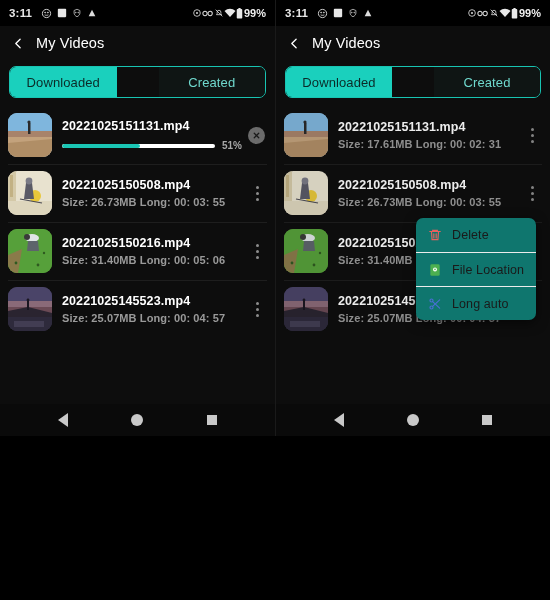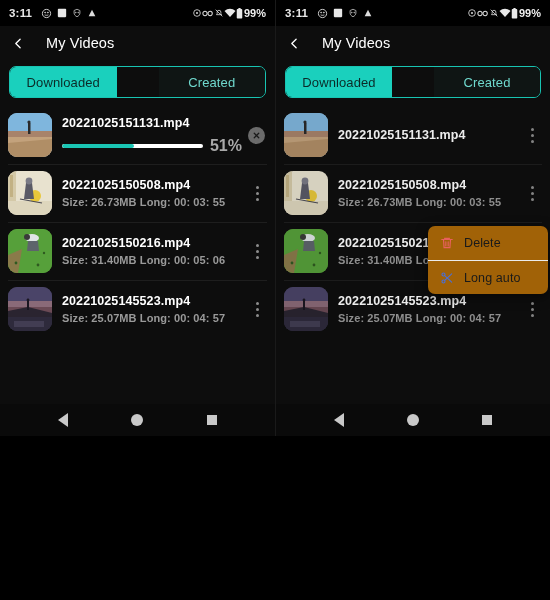--- a/index.html
+++ b/index.html
@@ -27,21 +27,21 @@
   .sb-left-icons { display:flex; align-items:center; gap:5px; margin-left:9px; }
   .sb-spacer { flex:1; }
   .sb-right-icons { display:flex; align-items:center; gap:0; }
   .sb-ico { display:inline-block; color:#dcdcdc; line-height:1; }
   .sb-ico svg { display:block; }
   .sb-batt-text { font-size:11px; font-weight:bold; color:#f0f0f0; margin-left:1px; }
 
   
   .appbar {
     height:34px; display:flex; align-items:center;
-    padding:0 10px; background:#0d0d0d;gap:10px;
+    padding:0 10px; background:#0d0d0d;
   }
   .back-chevron {
     width:16px; height:16px; display:flex;
     align-items:center; justify-content:center;
     color:#fff; cursor:pointer;
   }
   .appbar-title {
     font-size:14.5px; color:#fff; margin-left:10px;
     font-weight:500; letter-spacing:.1px;
   }
@@ -82,42 +82,42 @@
   }
   .row-meta { font-size:11px; color:#9a9a9a; margin-top:4px; letter-spacing:.1px; }
 
   
   .prog-line { display:flex; align-items:center; margin-top:7px; gap:7px; }
   .prog-track {
     flex:1; height:4px; border-radius:2px; background:#ffffff;
     overflow:hidden; position:relative;
   }
   .prog-fill { height:100%; background:#1ac6b4; border-radius:2px; }
-  .prog-pct { font-size:16px; color:#a8a8a8; flex:0 0 auto; }
+  .prog-pct { font-size:10px; color:#a8a8a8; flex:0 0 auto; }
   .cancel-btn {
     width:17px; height:17px; border-radius:50%;
     background:#6b6b6b; display:flex; align-items:center;
     justify-content:center; flex:0 0 17px; cursor:pointer;
     margin-left:6px; margin-right:2px;
   }
   .cancel-btn svg { display:block; }
 
   .kebab {
     width:20px; flex:0 0 20px; display:flex; flex-direction:column;
     align-items:center; justify-content:center; gap:3px;
     cursor:pointer; padding:4px 0;
   }
   .kebab i { width:3px; height:3px; border-radius:50%; background:#8c8c8c; display:block; }
 
   
   .ctx-menu {
-    position:absolute; top:112px; left:152px; width:120px;
-    background:#a16207; border-radius:7px;
+    position:absolute; top:112px; left:140px; width:120px;
+    background:#0f766e; border-radius:7px;
     box-shadow:0 3px 12px rgba(0,0,0,.55);
-    overflow:hidden; z-index:20;margin-top:8px;
+    overflow:hidden; z-index:20;
   }
   .ctx-item {
     display:flex; align-items:center; gap:9px;
     padding:0 11px; height:34px; cursor:pointer;
   }
   .ctx-item + .ctx-item { border-top:1px solid #ececec; }
   .ctx-ico { width:16px; height:16px; flex:0 0 16px; display:flex; align-items:center; justify-content:center; }
   .ctx-ico svg { display:block; }
   .ctx-label { font-size:12.5px; color:#1a1a1a; letter-spacing:.1px; }
 
@@ -434,20 +434,21 @@
               <rect y="0" width="44" height="20" fill="#7fb6dd"></rect>
               <rect y="18" width="44" height="8" fill="#a8836a"></rect>
               <rect y="24" width="44" height="20" fill="#c3a27c"></rect>
               <path d="M0 30 L44 26 L44 44 L0 44 Z" fill="#b08e66"></path>
               <rect x="20" y="10" width="2.5" height="11" fill="#2a2a2a"></rect>
               <circle cx="21" cy="9" r="1.6" fill="#2a2a2a"></circle>
             </svg>
           </div>
           <div class="row-body">
             <div class="row-title">20221025151131.mp4</div>
+            <div class="row-meta">Size: 17.61MB   Long: 00: 02: 31</div>
           </div>
           <div class="kebab">
               <i></i>
               <i></i>
               <i></i>
             </div>
         </div>
 
         <div class="row">
           <div class="thumb">
@@ -533,20 +534,30 @@
                 <path d="M8 6V4h8v2"></path>
                 <path d="M6 6l1 14h10l1-14"></path>
                 <line x1="10" y1="10" x2="10" y2="17"></line>
                 <line x1="14" y1="10" x2="14" y2="17"></line>
               </svg>
           </span>
           <span class="ctx-label">Delete</span>
         </div>
         <div class="ctx-item">
           <span class="ctx-ico">
+            <svg width="14" height="14" viewBox="0 0 24 24">
+                <rect x="4" y="2" width="16" height="20" rx="2.5" fill="#4caf50"></rect>
+                <circle cx="12" cy="11" r="3.4" fill="#ffffff"></circle>
+                <circle cx="12" cy="11" r="1.4" fill="#4caf50"></circle>
+              </svg>
+          </span>
+          <span class="ctx-label">File Location</span>
+        </div>
+        <div class="ctx-item">
+          <span class="ctx-ico">
             <svg width="14" height="14" viewBox="0 0 24 24" fill="none" stroke="#4a6fd4" stroke-width="2" stroke-linecap="round">
                 <circle cx="6" cy="6" r="2.6"></circle>
                 <circle cx="6" cy="18" r="2.6"></circle>
                 <line x1="8" y1="8" x2="20" y2="19"></line>
                 <line x1="8" y1="16" x2="20" y2="5"></line>
               </svg>
           </span>
           <span class="ctx-label">Long auto</span>
         </div>
       </div>

